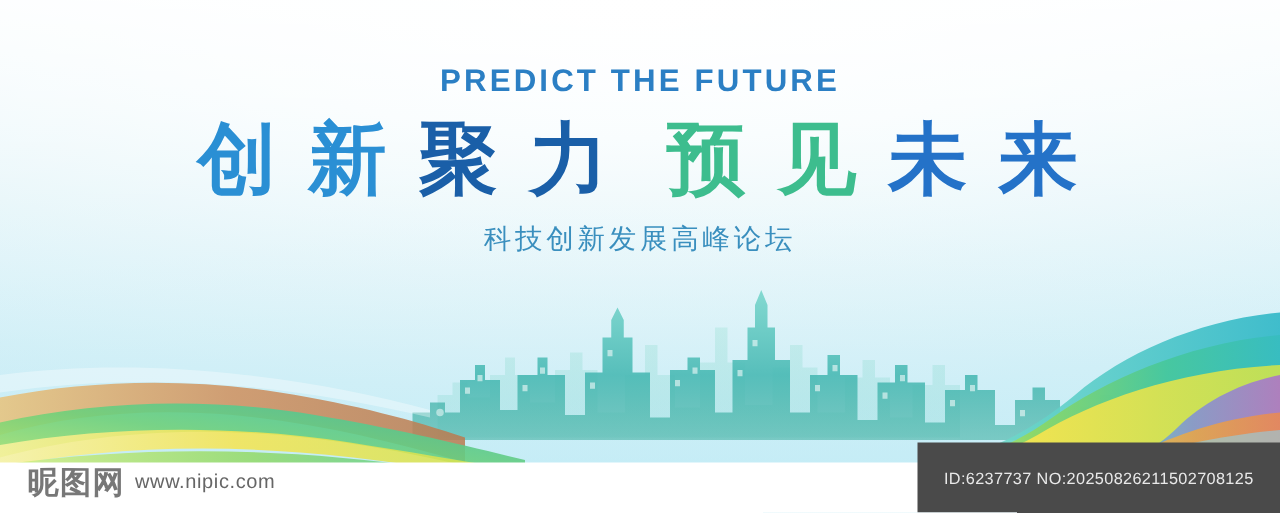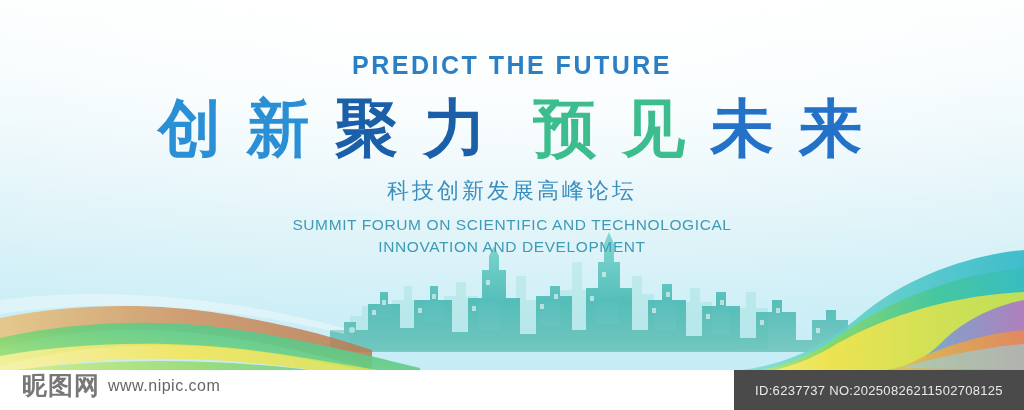--- a/index.html
+++ b/index.html
@@ -79,21 +79,21 @@
     z-index:21;
   }
   .wm-cn {
     font-size:25px; color:#777; letter-spacing:1px; font-weight:bold;
   }
   .wm-url {
     font-size:16px; color:#666; letter-spacing:0.5px;
   }
   .id-chip {
     position:absolute; right:0; bottom:0;
-    height:40px; min-width:290px;
+    height:56px; min-width:290px;
     background:#4a4a4a;
     color:#e9e9e9;
     font-size:13px;
     display:flex; align-items:center; justify-content:center;
     padding:0 14px;
     letter-spacing:0.3px;
     z-index:22;
     box-sizing:border-box;
   }
 </style>
@@ -210,24 +210,20 @@
       <circle cx="352" cy="330" r="3" fill="#ffffff"></circle>
     </g>
   </svg>
 
   <div class="headline-block">
     <p class="eyebrow">PREDICT THE FUTURE</p>
     <p class="main-title">
       <span class="t-blue">创 新</span><span>&nbsp;</span><span class="t-dark">聚 力</span><span>&nbsp;&nbsp;</span><span class="t-green">预 见</span><span>&nbsp;</span><span class="t-blue2">未 来</span>
     </p>
     <p class="sub-cn">科技创新发展高峰论坛</p>
-    <p class="sub-en">
-      <span>SUMMIT FORUM ON SCIENTIFIC AND TECHNOLOGICAL</span>
-      <span>INNOVATION AND DEVELOPMENT</span>
-    </p>
   </div>
 
   <div class="footer-bar"></div>
 
   <div class="watermark">
     <span class="wm-cn">昵图网</span>
     <span class="wm-url">www.nipic.com</span>
   </div>
 
   <div class="id-chip">ID:6237737 NO:20250826211502708125</div>

